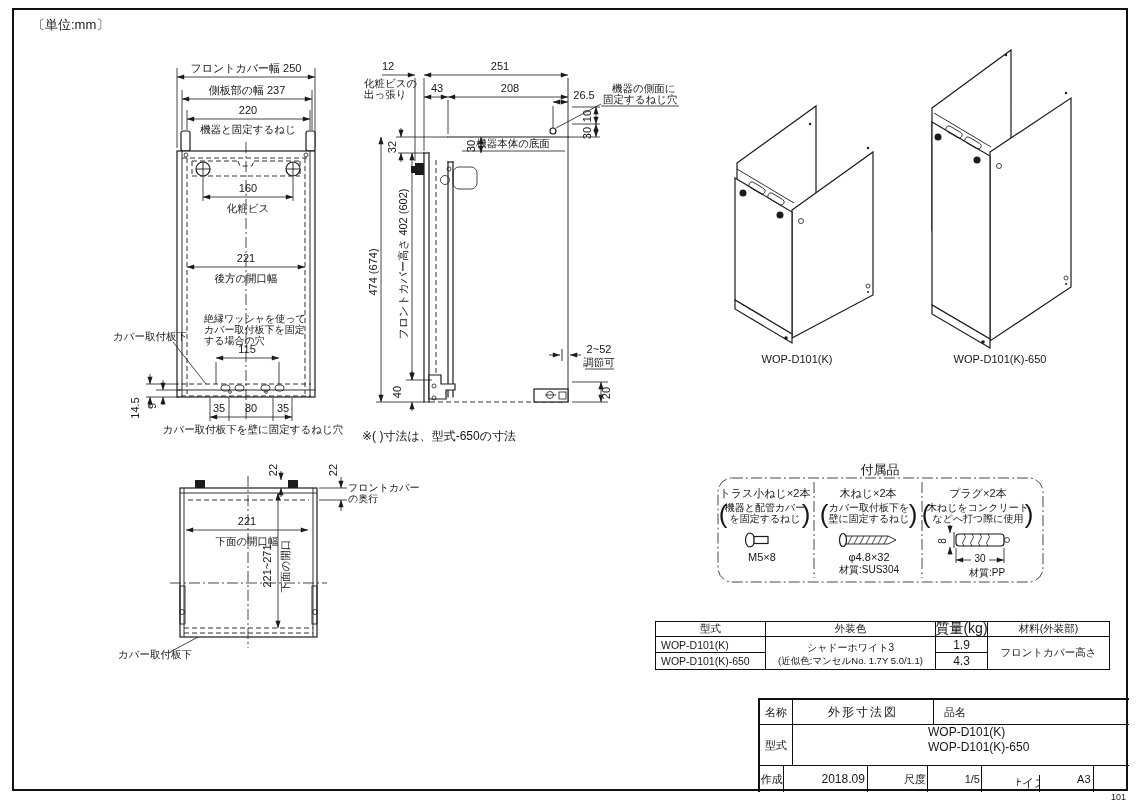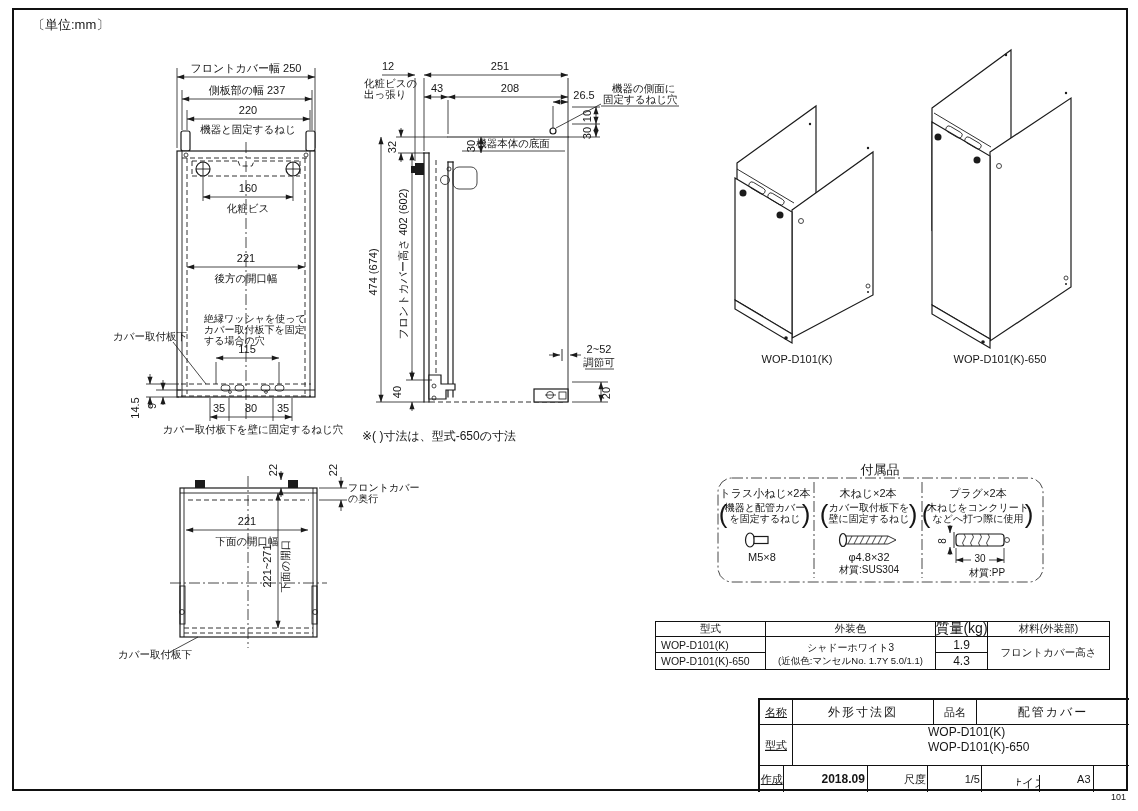--- a/index.html
+++ b/index.html
@@ -31,21 +31,21 @@
   #spec-table .c2{font-size:9.5px;line-height:11px;}
   
   #title-block{left:758px;top:698px;width:369px;height:92px;border-left:2px solid #111;border-top:2px solid #111;
     display:flex;flex-direction:column;font-size:11px;}
   .tb-row{display:flex;border-bottom:1px solid #111;}
   .tb-row:last-child{border-bottom:none;gap:35px;}
   .tb-cell{border-right:1px solid #111;display:flex;align-items:center;justify-content:center;
     overflow:hidden;white-space:nowrap;}
   .tb-cell:last-child{border-right:none;}
   #tb-r1{height:26px;} #tb-r2{height:43px;} #tb-r3{flex:1;}
-  .w32{width:32px;text-decoration:underline;} .w140{width:140px;} .w42{width:42px;} .w65{width:65px;font-weight:bold;}
+  .w32{width:32px;} .w140{width:140px;} .w42{width:42px;} .w65{width:65px;}
   .w33{width:33px;} .w25{width:25px;} .w29{width:29px;} .grow{flex:1;}
   #tb-model-values{justify-content:flex-start;padding-left:135px;flex-direction:column;
     align-items:flex-start;font-size:12px;line-height:15px;}
   #tb-size-label{font-size:12px;margin-top:9px;}
   #tb-company{font-size:16px;font-weight:bold;letter-spacing:1px;}
   #tb-date{font-size:12px;}
 </style>
 </head>
 <body>
 
@@ -398,21 +398,20 @@
 
   <div class="lft lastr" style="grid-row:3;grid-column:1;">WOP-D101(K)-650</div>
   <div class="num lastr" style="grid-row:3;grid-column:3;">4.3</div>
 </div>
 
 <div class="abs" id="title-block">
   <div class="tb-row" id="tb-r1">
     <div class="tb-cell w32">名称</div>
     <div class="tb-cell w140" style="font-size:12px;letter-spacing:2px;">外形寸法図</div>
     <div class="tb-cell w42">品名</div>
-    <div class="tb-cell grow" style="font-size:12px;letter-spacing:2px;">配管カバー</div>
   </div>
   <div class="tb-row" id="tb-r2">
     <div class="tb-cell w32">型式</div>
     <div class="tb-cell grow" id="tb-model-values">
       <span>WOP-D101(K)</span>
       <span>WOP-D101(K)-650</span>
     </div>
   </div>
   <div class="tb-row" id="tb-r3">
     <div class="tb-cell w32">作成</div>

